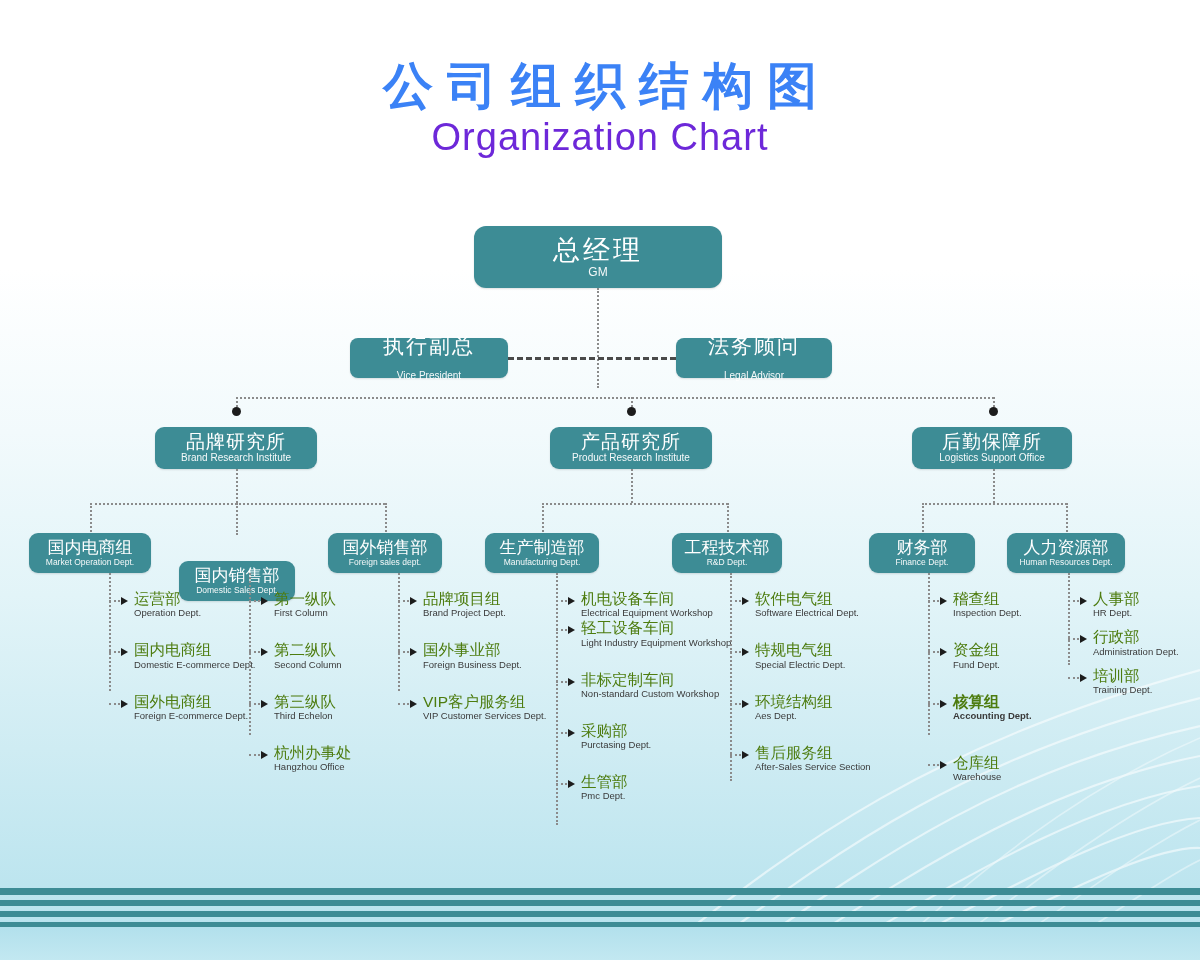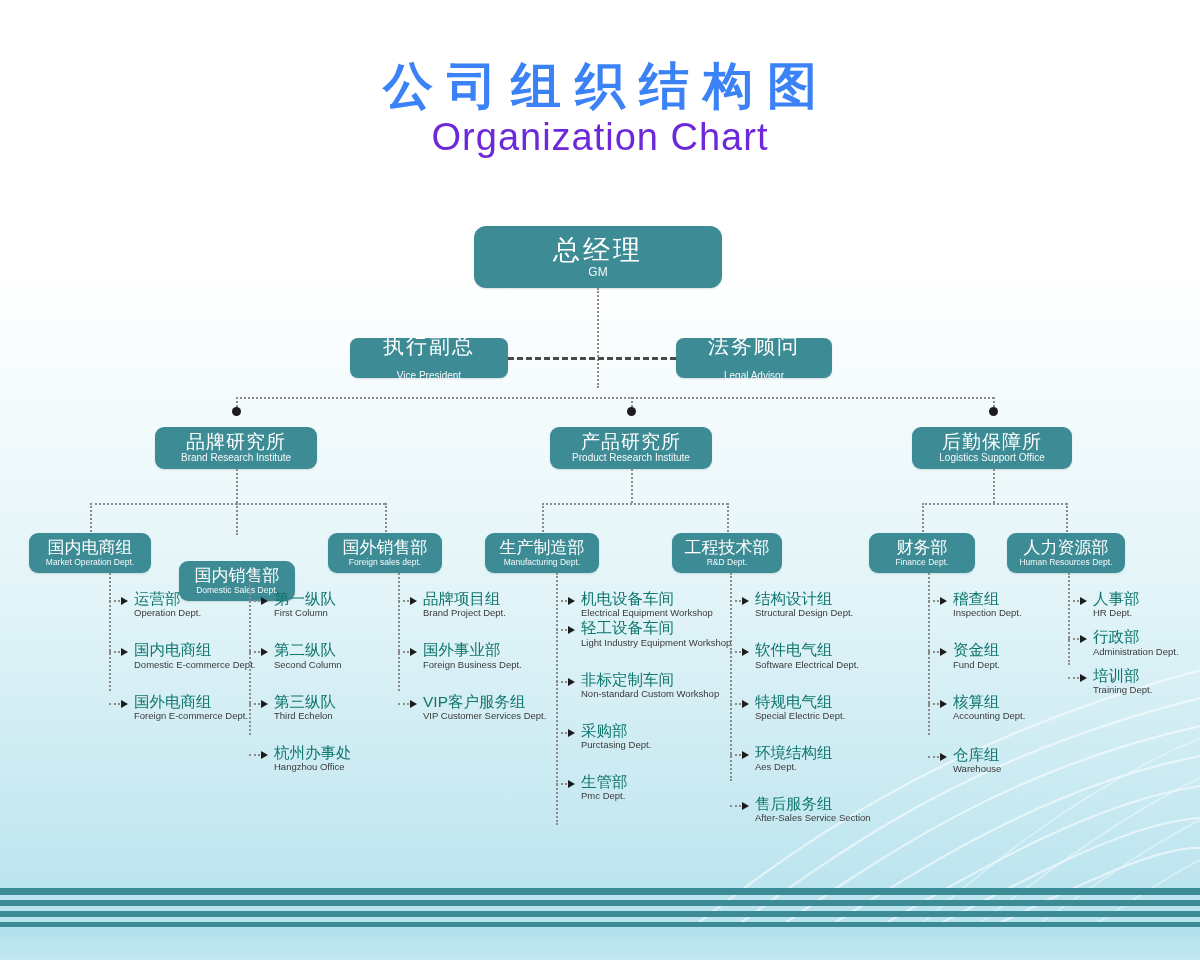--- a/index.html
+++ b/index.html
@@ -88,21 +88,21 @@
   .dash-h{ position:absolute; height:0; border-top:3px dashed #4a4a4a; }
   .dot{
     position:absolute; width:9px; height:9px; border-radius:50%;
     background:#1c1c1c;
   }
 
   
   .leaf-col{ position:absolute; }
   .leaf{ position:relative; padding-left:19px; }
   .leaf .lcn{
-    font-size:15.5px; color:#0f766e; line-height:1.12; white-space:nowrap;
+    font-size:15.5px; color:#4d7c0f; line-height:1.12; white-space:nowrap;
   }
   .leaf .len{
     font-size:9.5px; color:#3a3a3a; line-height:1.15; white-space:nowrap;
     margin-top:1px;
   }
   .leaf .bullet{
     position:absolute; left:6px; top:7px;
     width:0; height:0;
     border-top:4px solid transparent;
     border-bottom:4px solid transparent;
@@ -330,26 +330,20 @@
       <div class="lcn">生管部</div>
       <div class="len">Pmc Dept.</div>
     </div>
   </div>
 
   <div class="vline" style="left:730px; top:573px; height:208px;"></div>
   <div class="leaf-col" style="left:736px; top:590px; width:160px;">
     <div class="leaf" style="margin-bottom:22px;">
       <span class="stub"></span>
       <span class="bullet"></span>
-      <div class="lcn">结构设计组</div>
-      <div class="len">Structural Design Dept.</div>
-    </div>
-    <div class="leaf" style="margin-bottom:22px;">
-      <span class="stub"></span>
-      <span class="bullet"></span>
       <div class="lcn">软件电气组</div>
       <div class="len">Software Electrical Dept.</div>
     </div>
     <div class="leaf" style="margin-bottom:22px;">
       <span class="stub"></span>
       <span class="bullet"></span>
       <div class="lcn">特规电气组</div>
       <div class="len">Special Electric Dept.</div>
     </div>
     <div class="leaf" style="margin-bottom:22px;">
@@ -373,21 +367,21 @@
       <span class="bullet"></span>
       <div class="lcn">稽查组</div>
       <div class="len">Inspection Dept.</div>
     </div>
     <div class="leaf" style="margin-bottom:22px;">
       <span class="stub"></span>
       <span class="bullet"></span>
       <div class="lcn">资金组</div>
       <div class="len">Fund Dept.</div>
     </div>
-    <div class="leaf" style="margin-bottom:24px;">
+    <div class="leaf" style="margin-bottom:32px;font-weight:bold;">
       <span class="stub"></span>
       <span class="bullet"></span>
       <div class="lcn">核算组</div>
       <div class="len">Accounting Dept.</div>
     </div>
     <div class="leaf">
       <span class="stub"></span>
       <span class="bullet"></span>
       <div class="lcn">仓库组</div>
       <div class="len">Warehouse</div>

